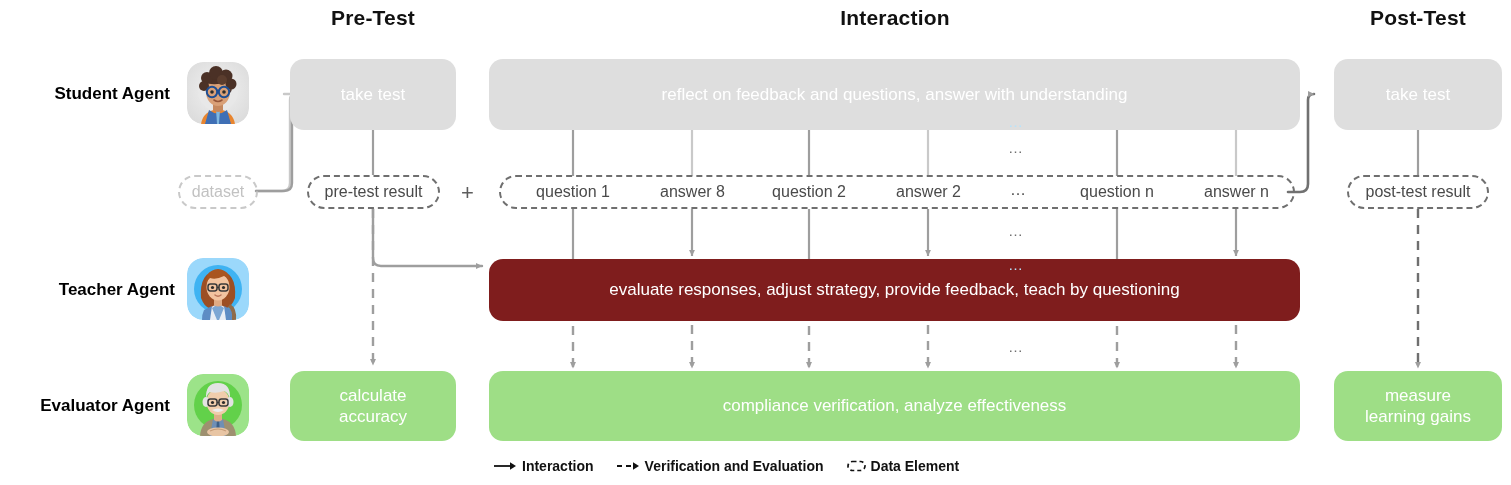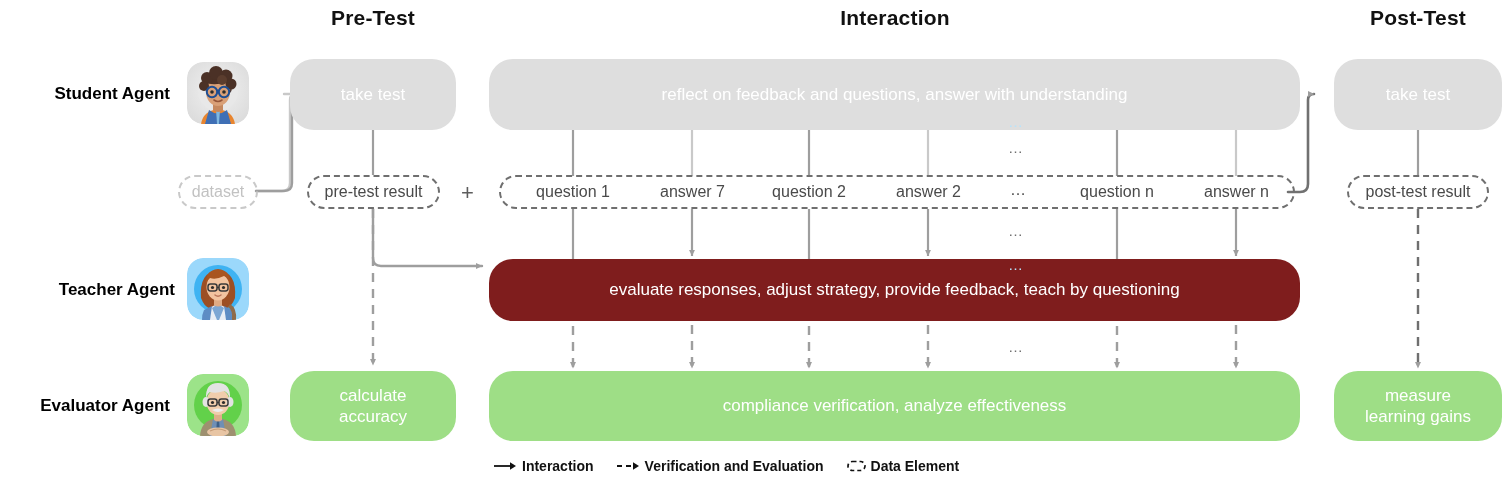--- a/index.html
+++ b/index.html
@@ -25,21 +25,21 @@
 
   
   .avatar{
     position:absolute; width:62px; height:62px; border-radius:16px;
     overflow:hidden;
   }
   .avatar svg{ display:block; width:62px; height:62px; }
 
   
   .pbox{
-    position:absolute; border-radius:24px; display:flex;
+    position:absolute; border-radius:14px; display:flex;
     align-items:center; justify-content:center;
     color:#ffffff; font-size:17px; text-align:center; line-height:1.25;
     padding:8px 10px; z-index:3;
   }
   .pbox.gray  { background:#dedede; }
   .pbox.blue  { background:#7f1d1d; }
   .pbox.green { background:#9ede86; }
 
   
   .dbox{
@@ -271,21 +271,21 @@
   <div class="dbox faded" style="left:178px; top:175px; width:80px; height:34px;"></div>
   <div class="dbox-label faded" style="left:178px; top:183px; width:80px;">dataset</div>
 
   <div class="dbox" style="left:307px; top:175px; width:133px; height:34px;"></div>
   <div class="dbox-label" style="left:307px; top:183px; width:133px;">pre-test result</div>
 
   <div class="plus" style="left:461px; top:180px;">+</div>
 
   <div class="dbox" style="left:499px; top:175px; width:796px; height:34px;"></div>
   <div class="dbox-label" style="left:518px; top:183px; width:110px;">question 1</div>
-  <div class="dbox-label" style="left:640px; top:183px; width:105px;">answer 7</div>
+  <div class="dbox-label" style="left:640px; top:183px; width:105px;">answer 8</div>
   <div class="dbox-label" style="left:754px; top:183px; width:110px;">question 2</div>
   <div class="dbox-label" style="left:876px; top:183px; width:105px;">answer 2</div>
   <div class="dbox-label" style="left:995px; top:181px; width:46px;">…</div>
   <div class="dbox-label" style="left:1062px; top:183px; width:110px;">question n</div>
   <div class="dbox-label" style="left:1184px; top:183px; width:105px;">answer n</div>
 
   <div class="dbox" style="left:1347px; top:175px; width:142px; height:34px;"></div>
   <div class="dbox-label" style="left:1347px; top:183px; width:142px;">post-test result</div>
 
   <div class="dots onblue" style="left:1008px; top:113px;">…</div>

